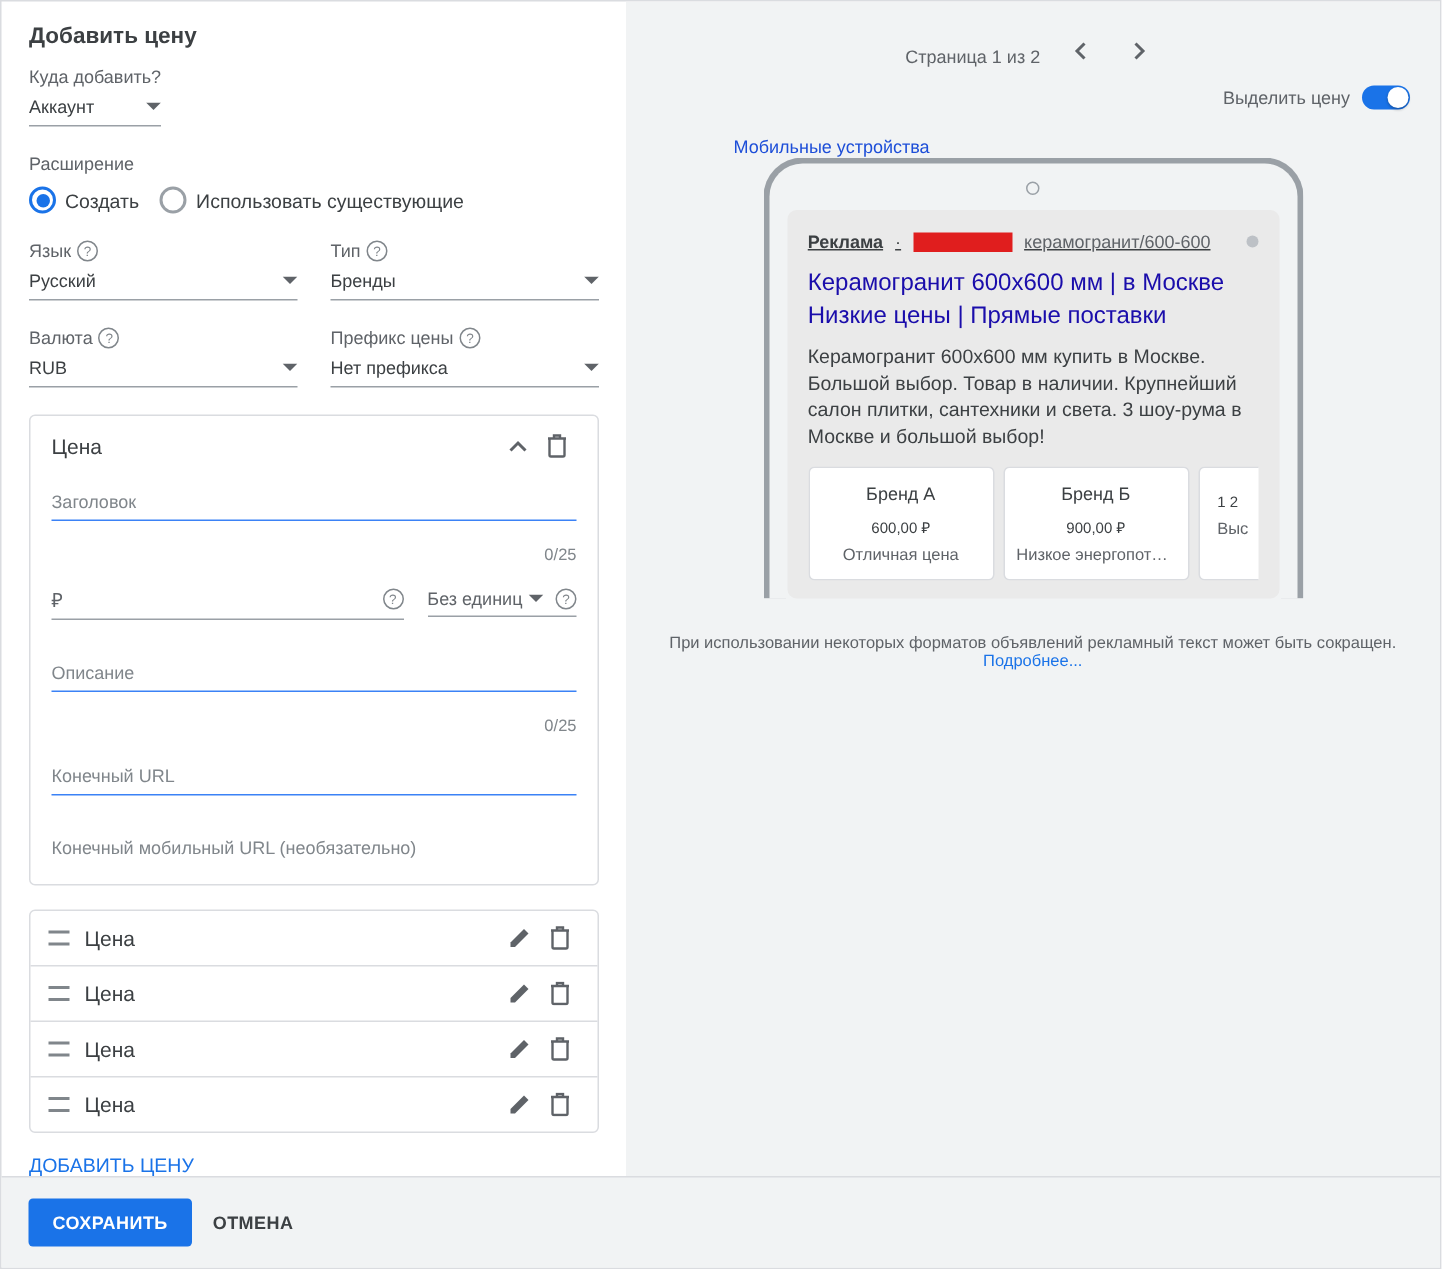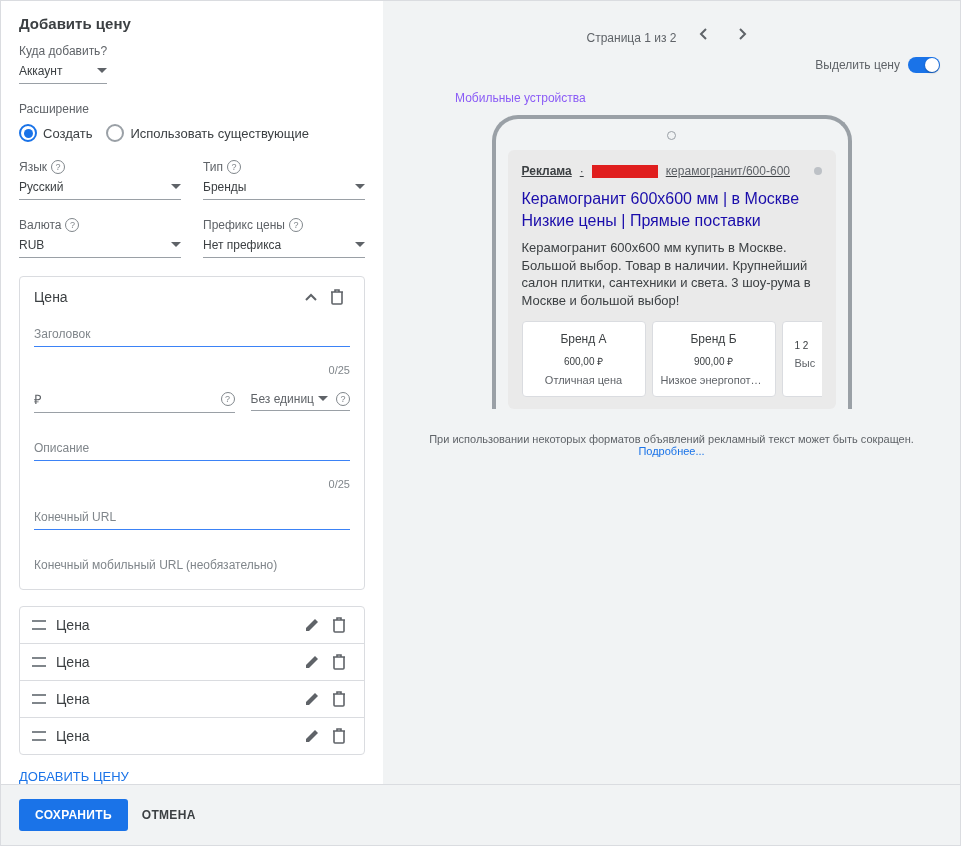--- a/index.html
+++ b/index.html
@@ -1,19 +1,19 @@
 <!DOCTYPE html>
 <html><head>
 <meta charset="utf-8">
 <style>
 * { box-sizing: border-box; margin: 0; padding: 0; }
 body { font-family: Arial, 'Helvetica Neue', sans-serif; font-size: 13px; color: #3c4043; background: #fff; }
 .wrapper { width: 961px; height: 846px; border: 1px solid #dadce0; display: flex; flex-direction: column; }
 .main { flex: 1; display: flex; overflow: hidden; }
-.left { width: 382px; background: #fff; padding: 14px 18px 0 18px; overflow-y: auto; }
+.left { width: 416px; background: #fff; padding: 14px 18px 0 18px; overflow-y: auto; }
 .right { flex: 1; background: #f1f3f4; display: flex; flex-direction: column; }
 
 h1.title { font-size: 15px; font-weight: 600; margin-bottom: 12px; color: #3c4043; }
 .field-group { margin-bottom: 18px; }
 .field-label { font-size: 12px; color: #5f6368; margin-bottom: 6px; display: flex; align-items: center; gap: 4px; }
 .select-line { display: flex; align-items: center; border-bottom: 1px solid #9aa0a6; padding-bottom: 5px; width: fit-content; min-width: 88px; cursor: pointer; }
 .select-line.full { width: 100%; }
 .select-line .val { font-size: 12px; color: #3c4043; flex: 1; }
 .select-line .chev { color: #5f6368; }
 
@@ -56,21 +56,21 @@
 .btn-primary { background:#1a73e8; color:#fff; border:none; padding: 9px 16px; font-weight:700; font-size: 12px; border-radius:3px; cursor:pointer; letter-spacing:0.3px; }
 .btn-text { background:none; border:none; font-weight:700; font-size: 12px; color:#3c4043; cursor:pointer; letter-spacing:0.3px; }
 
 .pager { height: 44px; display:flex; align-items:flex-end; justify-content:center; gap: 14px; font-size: 12px; color:#5f6368; }
 .pager-arrow { cursor:pointer; padding: 4px 8px; color:#5f6368; }
 
 .highlight-row { display:flex; justify-content:flex-end; align-items:center; padding: 12px 20px 0; gap:8px; font-size:12px; color:#5f6368; }
 .toggle { width: 32px; height: 16px; background:#1a73e8; border-radius: 8px; position:relative; cursor:pointer; }
 .toggle::after { content:''; position:absolute; right:1px; top:1px; width:14px; height:14px; background:#fff; border-radius:50%; box-shadow:0 1px 2px rgba(0,0,0,.3); }
 
-.preview-label { font-size: 12px; color:#8b5cf6; padding: 18px 0 10px 72px; }
+.preview-label { font-size: 12px; color:#1d4ed8; padding: 18px 0 0 72px; }
 .device { margin: 0 auto; width: 360px; background:#f1f3f4; border: 4px solid #9aa0a6; border-bottom:none; border-radius: 26px 26px 0 0; padding: 8px 0 0; }
 .device-dot { width: 9px; height: 9px; border: 1.5px solid #9aa0a6; border-radius:50%; margin: 4px auto 10px; }
 .ad-card { background:#eaeaea; margin: 0 12px; border-radius: 6px; padding: 14px 14px 12px; }
 .ad-top { display:flex; align-items:center; gap:8px; font-size: 12px; margin-bottom: 10px; text-decoration: underline; }
 .ad-badge { font-weight:700; font-size:12px; }
 .ad-redact { width:66px; height:13px; background:#e01e1e; }
 .ad-url { color:#5f6368; font-size:12px; }
 .ad-dot { width:8px; height:8px; border-radius:50%; background:#bdc1c6; margin-left:auto; }
 .ad-headline { color:#1a0dab; font-size: 16px; line-height: 1.35; margin-bottom: 8px; }
 .ad-desc { font-size: 13px; color:#3c4043; line-height: 1.35; margin-bottom: 12px; }

